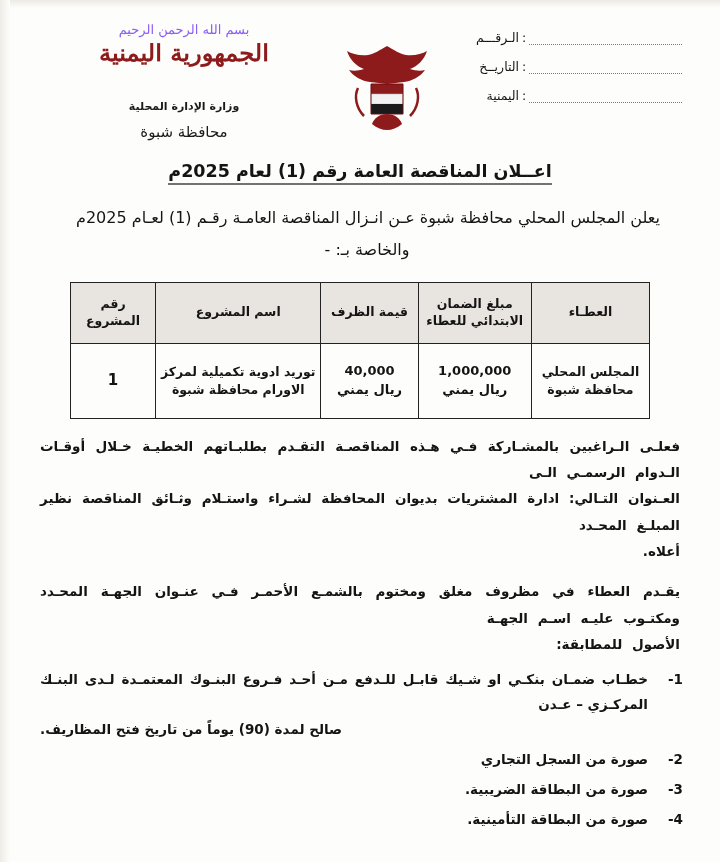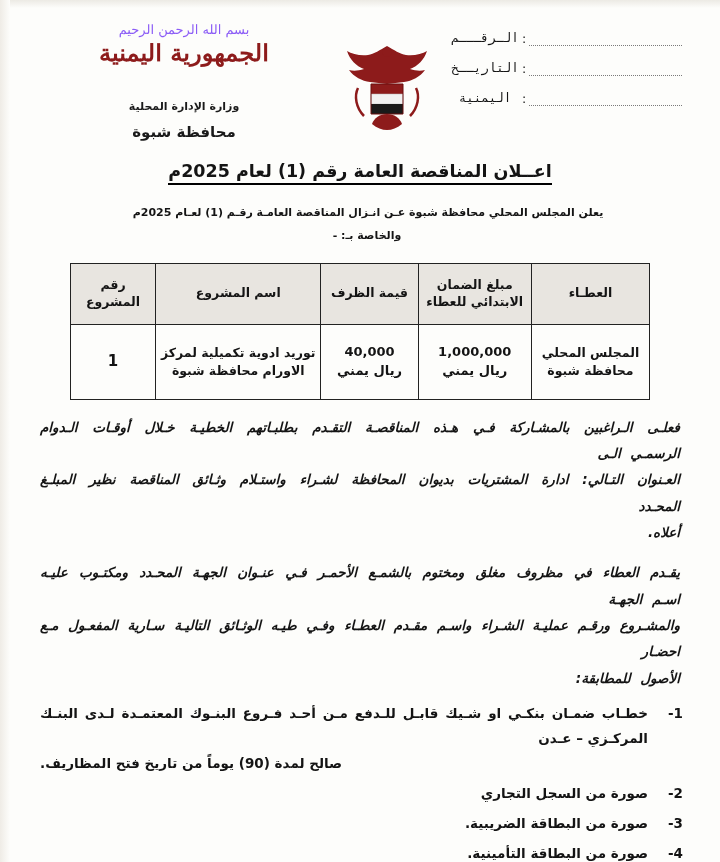--- a/index.html
+++ b/index.html
@@ -55,21 +55,21 @@
     transform: scaleX(1.05);
   }
   .ministry {
     font-size: 11px;
     font-weight: bold;
     color: #1a1a1a;
     margin-top: 34px;
   }
   .governorate {
     font-size: 15px;
-    font-weight: bold;
+    font-weight: normal;
     color: #1a1a1a;
     margin-top: 10px;
   }
 
   .emblem-wrap {
     position: absolute;
     top: 40px;
     right: 290px;
     width: 86px;
     height: 92px;
@@ -83,24 +83,23 @@
   .meta-row {
     display: flex;
     flex-direction: row;
     align-items: flex-end;
     justify-content: flex-start;
     margin-bottom: 14px;
     font-size: 12.5px;
   }
   .meta-label {
     width: 68px;
-    text-align: center;
+    text-align: right;
     letter-spacing: 2px;
     white-space: nowrap;
-    font-family: Liberation Mono, monospace;
   }
   .meta-colon {
     width: 10px;
     text-align: center;
   }
   .meta-line {
     flex: 1;
     border-bottom: 1px dotted #7a7a7a;
     height: 11px;
     margin-right: 4px;
@@ -109,32 +108,32 @@
   
   .doc-title {
     text-align: center;
     font-size: 17.5px;
     font-weight: bold;
     margin-top: 20px;
     letter-spacing: 0px;
     position: relative;
   }
   .doc-title .u {
-    border-bottom: 2px solid #000000;
+    border-bottom: 2px solid #737373;
     padding-bottom: 2px;
   }
 
   
   .intro {
     margin: 22px 28px 0 44px;
-    font-size: 11px;
+    font-size: 16px;
     line-height: 1.9;
     text-align: justify;
     text-align-last: center;
-    font-weight: bold;
+    font-weight: normal;
   }
   .intro .l2 {
     display: block;
     text-align: right;
     margin-right: 2px;
     margin-top: 2px;
   }
 
   
   table.tender {
@@ -168,21 +167,20 @@
   .c4 { width: 175px; }
   .c5 { width: 80px; }
 
   
   .para {
     margin: 14px 40px 0 40px;
     font-size: 13.5px;
     line-height: 1.95;
     text-align: justify;
     font-weight: bold;
-    font-style: italic;
   }
   .para.justified {
     text-align: justify;
     text-align-last: right;
   }
   .para.stretch {
     word-spacing: 5px;
   }
 
   
@@ -317,21 +315,20 @@
   </table>
 
   <div class="para justified stretch">
     <div>فعلـى الـراغبين بالمشـاركة فـي هـذه المناقصـة التقـدم بطلبـاتهم الخطيـة خـلال أوقـات الـدوام الرسمـي الـى</div>
     <div>العـنوان التـالي: ادارة المشتريات بديوان المحافظة لشـراء واستـلام وثـائق المناقصة نظير المبلـغ المحـدد</div>
     <div>أعلاه.</div>
   </div>
 
   <div class="para justified stretch">
     <div>يقـدم العطاء في مظروف مغلق ومختوم بالشمـع الأحمـر فـي عنـوان الجهـة المحـدد ومكتـوب عليـه اسـم الجهـة</div>
-    <div>والمشـروع ورقـم عمليـة الشـراء واسـم مقـدم العطـاء وفـي طيـه الوثـائق التاليـة سـارية المفعـول مـع احضـار</div>
     <div>الأصول للمطابقة:</div>
   </div>
 
   <ol class="reqs">
     <li>
       <span class="idx">1-</span>
       <span class="cont">خطـاب ضمـان بنكـي او شـيك قابـل للـدفع مـن أحـد فـروع البنـوك المعتمـدة لـدى البنـك المركـزي – عـدن</span>
       <span class="second">صالح لمدة (90) يوماً من تاريخ فتح المظاريف.</span>
     </li>
     <li>

